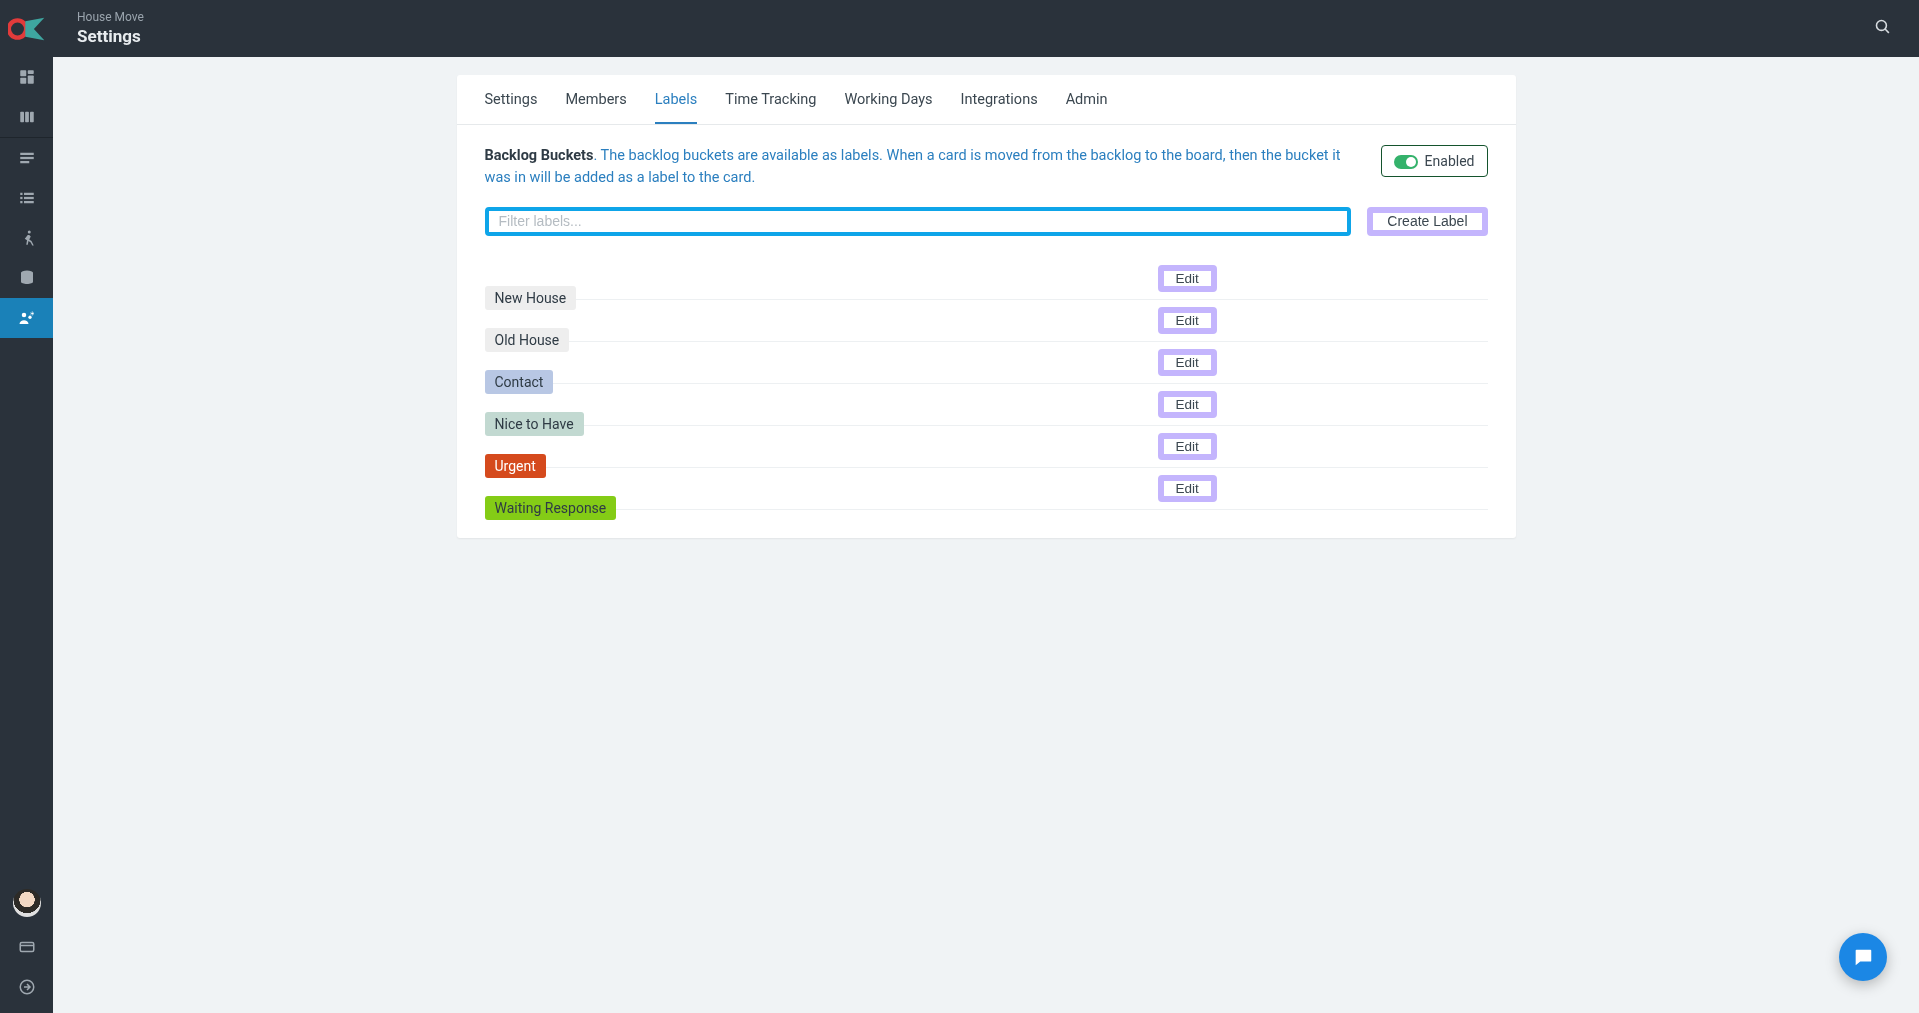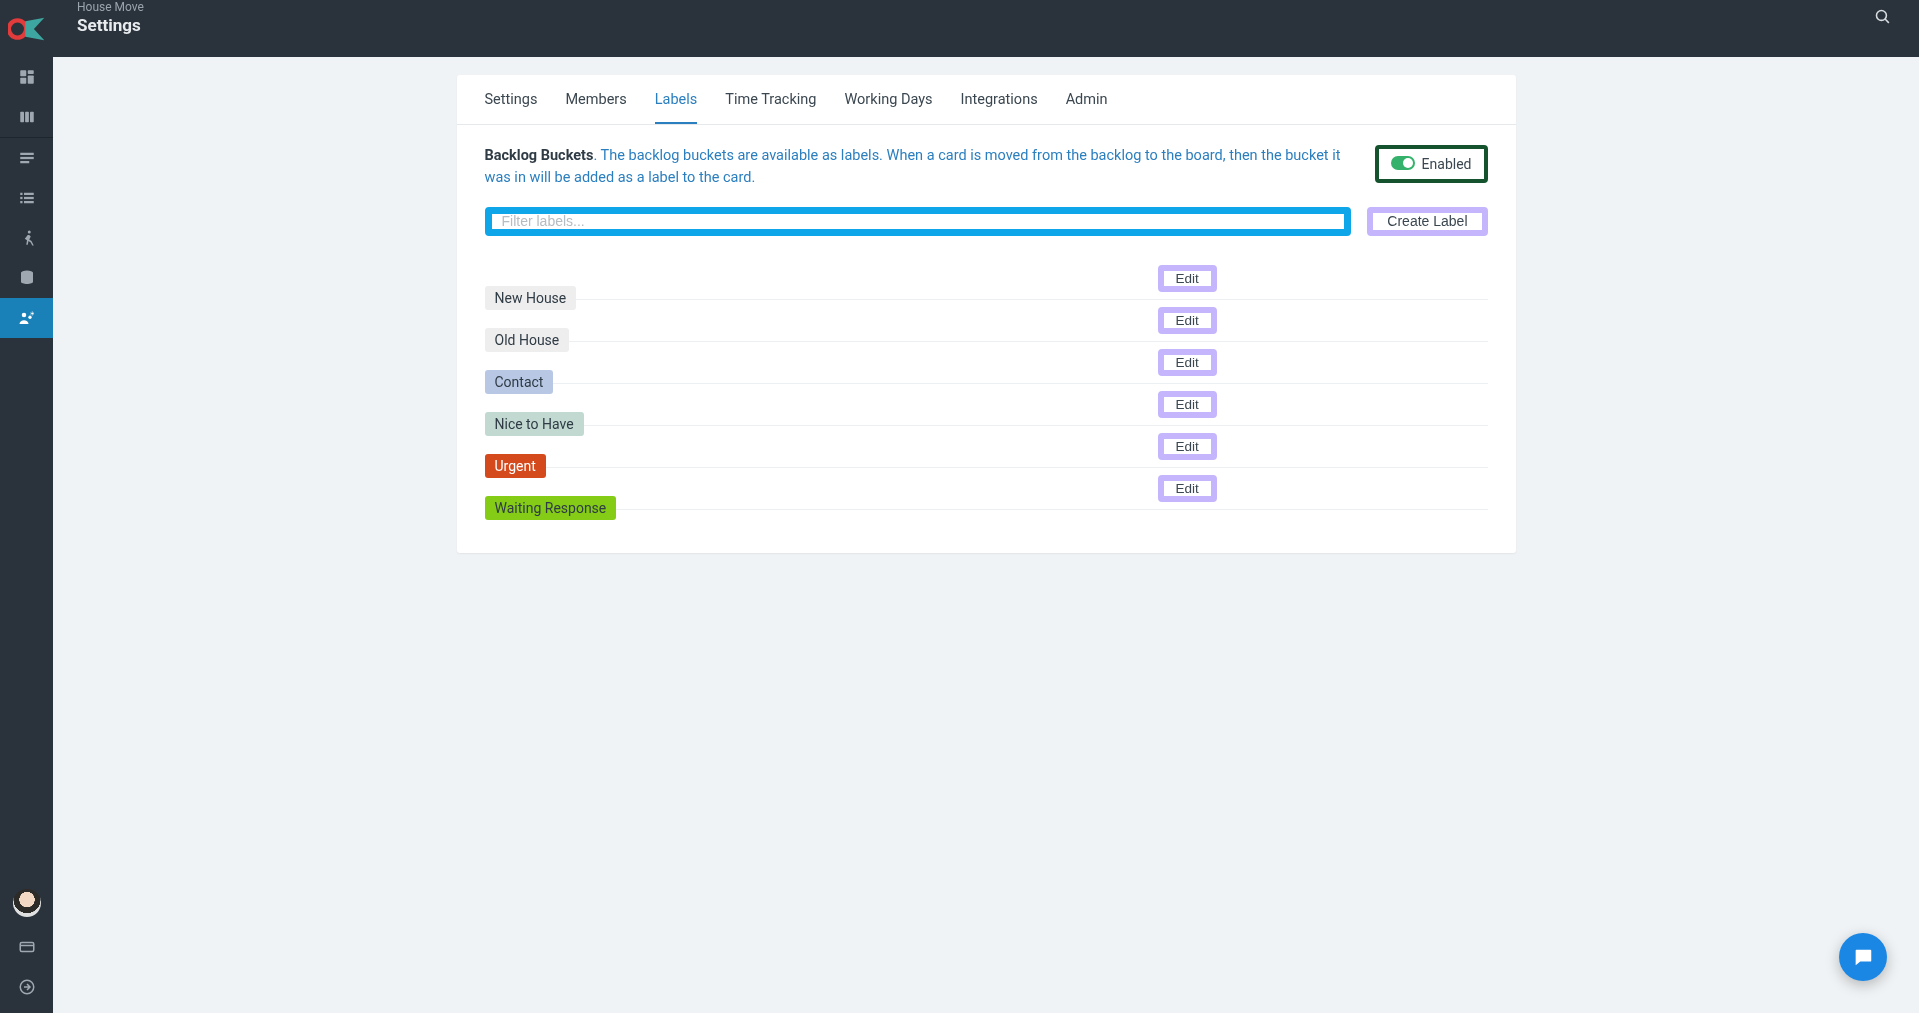--- a/index.html
+++ b/index.html
@@ -10,21 +10,21 @@
   width: 1919px;
   height: 1013px;
   overflow: hidden;
 }
 
 
 .top-header {
   height: 57px;
   background: #2a323b;
   display: flex;
-  align-items: flex-start;
+  align-items: center;
   padding: 0 20px 0 0;
 }
 .logo-cell {
   width: 53px;
   height: 57px;
   display: flex;
   align-items: center;
   justify-content: center;
 }
 .logo {
@@ -114,36 +114,36 @@
   padding: 16px 0 14px;
   font-size: 14.5px;
   color: #3b4750;
   cursor: pointer;
   border-bottom: 2px solid transparent;
 }
 .tab.active {
   color: #2b7fbf;
   border-bottom-color: #2b7fbf;
 }
-.body { padding: 20px 28px 43px; }
+.body { padding: 20px 28px 28px; }
 
 .backlog-row {
   display: flex;
   align-items: flex-start;
   gap: 24px;
   margin-bottom: 18px;
 }
 .backlog-text { font-size: 14.5px; color: #2b7fbf; line-height: 1.5; flex: 1; }
 .backlog-text b { color: #2f3b45; font-weight: 700; }
 .toggle-btn {
   display: inline-flex;
-  align-items: flex-start;
+  align-items: flex-end;
   gap: 7px;
   padding: 7px 12px;
-  border: 4px solid #14532d;
+  border: 1px solid #14532d;
   border-radius: 4px;
   font-size: 14px;
   color: #3b4750;
   cursor: pointer;
   background: #fff;
 }
 .switch {
   width: 24px; height: 14px; border-radius: 8px;
   background: #34b26b; position: relative;
 }
@@ -154,21 +154,21 @@
 
 .filter-row {
   display: flex;
   gap: 16px;
   margin-bottom: 22px;
   align-items: center;
 }
 .filter-input {
   flex: 1;
   height: 29px;
-  border: 7px solid #0ea5e9;
+  border: 4px solid #0ea5e9;
   border-radius: 4px;
   padding: 0 10px;
   font-size: 14px;
   outline: none;
 }
 .filter-input::placeholder { color: #b5bcc2; }
 .btn {
   height: 29px;
   padding: 0 14px;
   border: 6px solid #c4b5fd;

